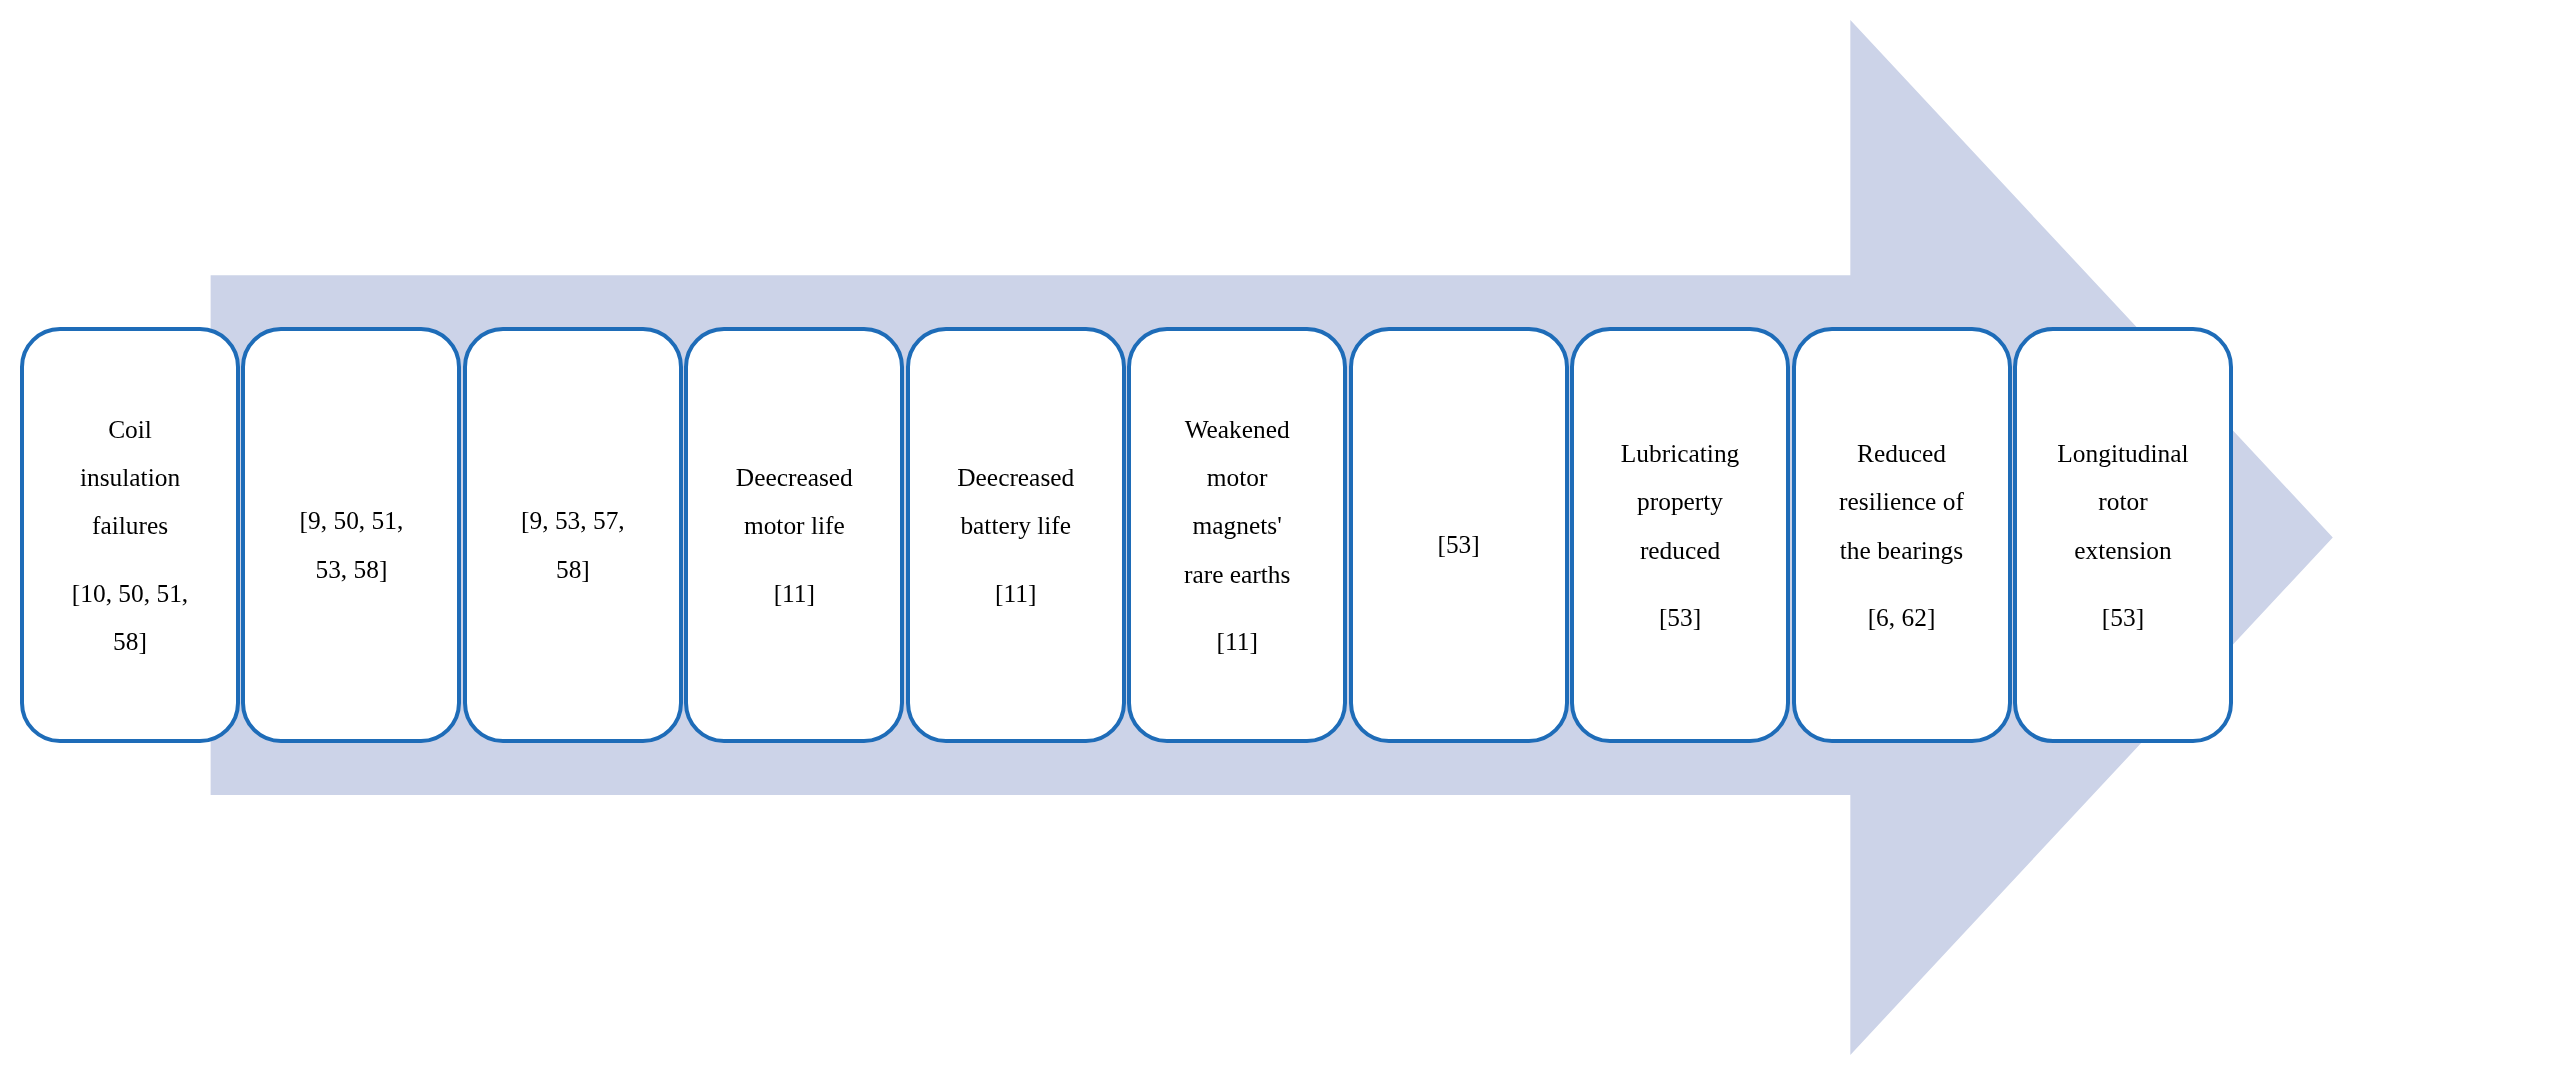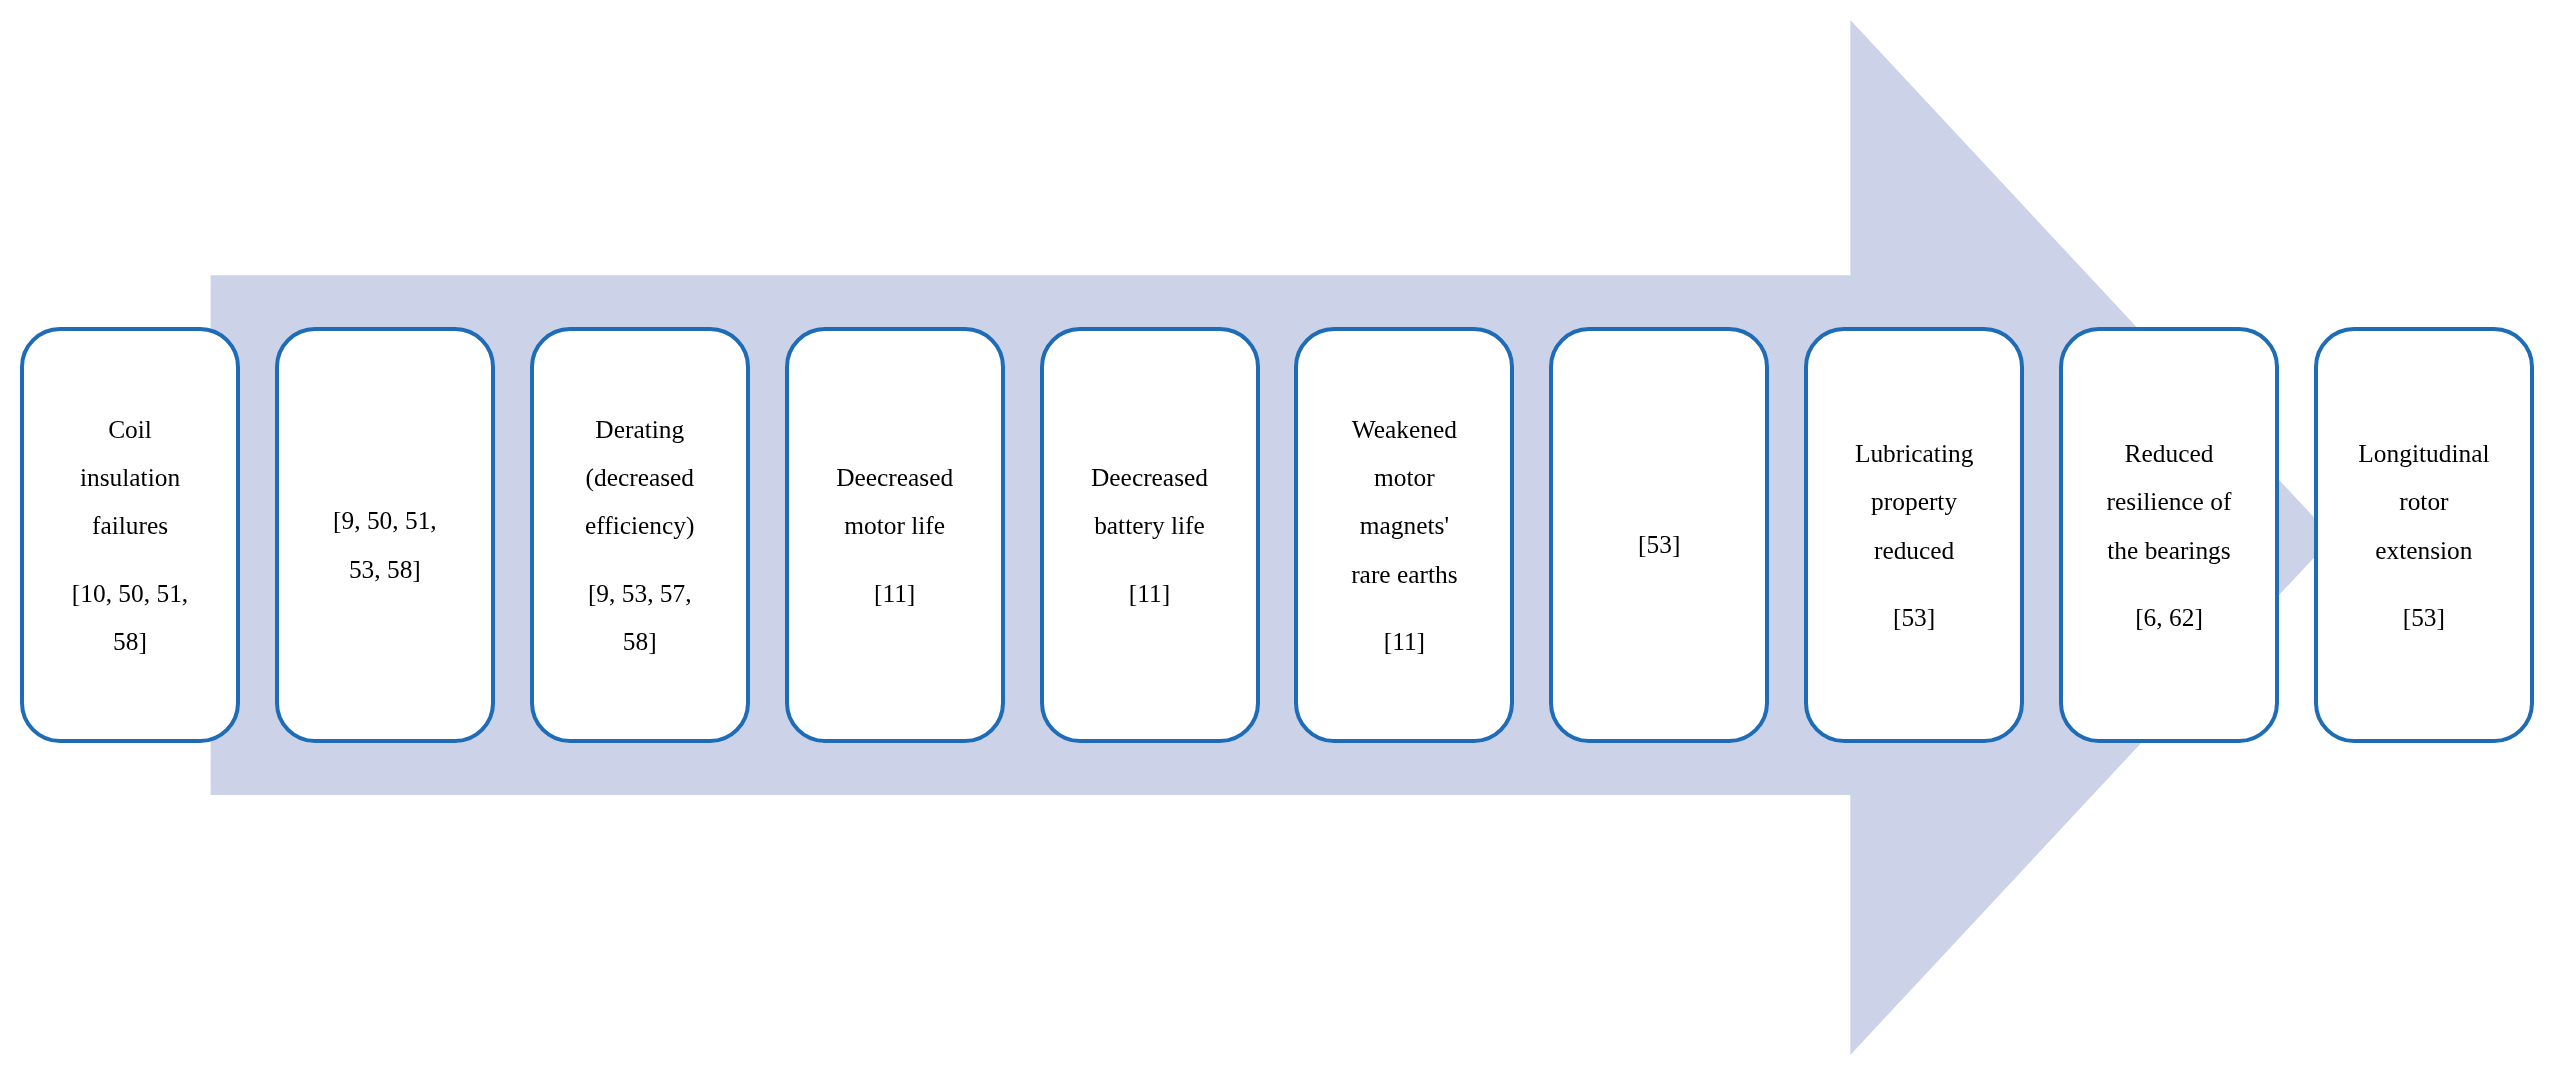--- a/index.html
+++ b/index.html
@@ -10,21 +10,21 @@
     overflow:hidden;
     font-family:"Liberation Serif","DejaVu Serif",serif;
   }
   .arrow-svg{
     position:absolute;left:0;top:0;width:2576px;height:1075px;
     display:block;
   }
   .box-row{
     position:absolute;
     left:20px;top:327px;
-    width:2514px;height:416px;
+    width:2213px;height:416px;
     display:flex;
     justify-content:space-between;
     align-items:stretch;
   }
   .effect-box{
     box-sizing:border-box;
     flex:0 0 220px;
     height:416px;
     background:#ffffff;
     border:4.8px solid var(--box-border,#1e6cb8);
@@ -65,23 +65,20 @@
 insulation
 failures</div>
       <div class="effect-citation">[10, 50, 51,
 58]</div>
     </div>
       <div class="effect-box">
       <div class="effect-citation">[9, 50, 51,
 53, 58]</div>
     </div>
       <div class="effect-box">
-      <div class="effect-label">Derating
-(decreased
-efficiency)</div>
       <div class="effect-citation">[9, 53, 57,
 58]</div>
     </div>
       <div class="effect-box">
       <div class="effect-label">Deecreased
 motor life</div>
       <div class="effect-citation">[11]</div>
     </div>
       <div class="effect-box">
       <div class="effect-label">Deecreased

